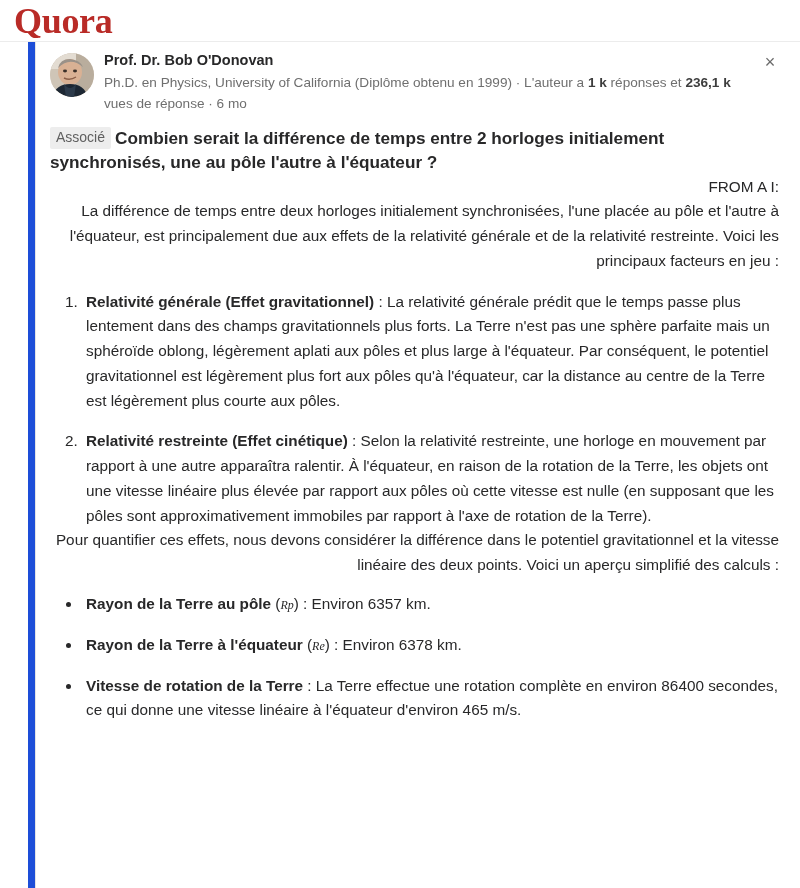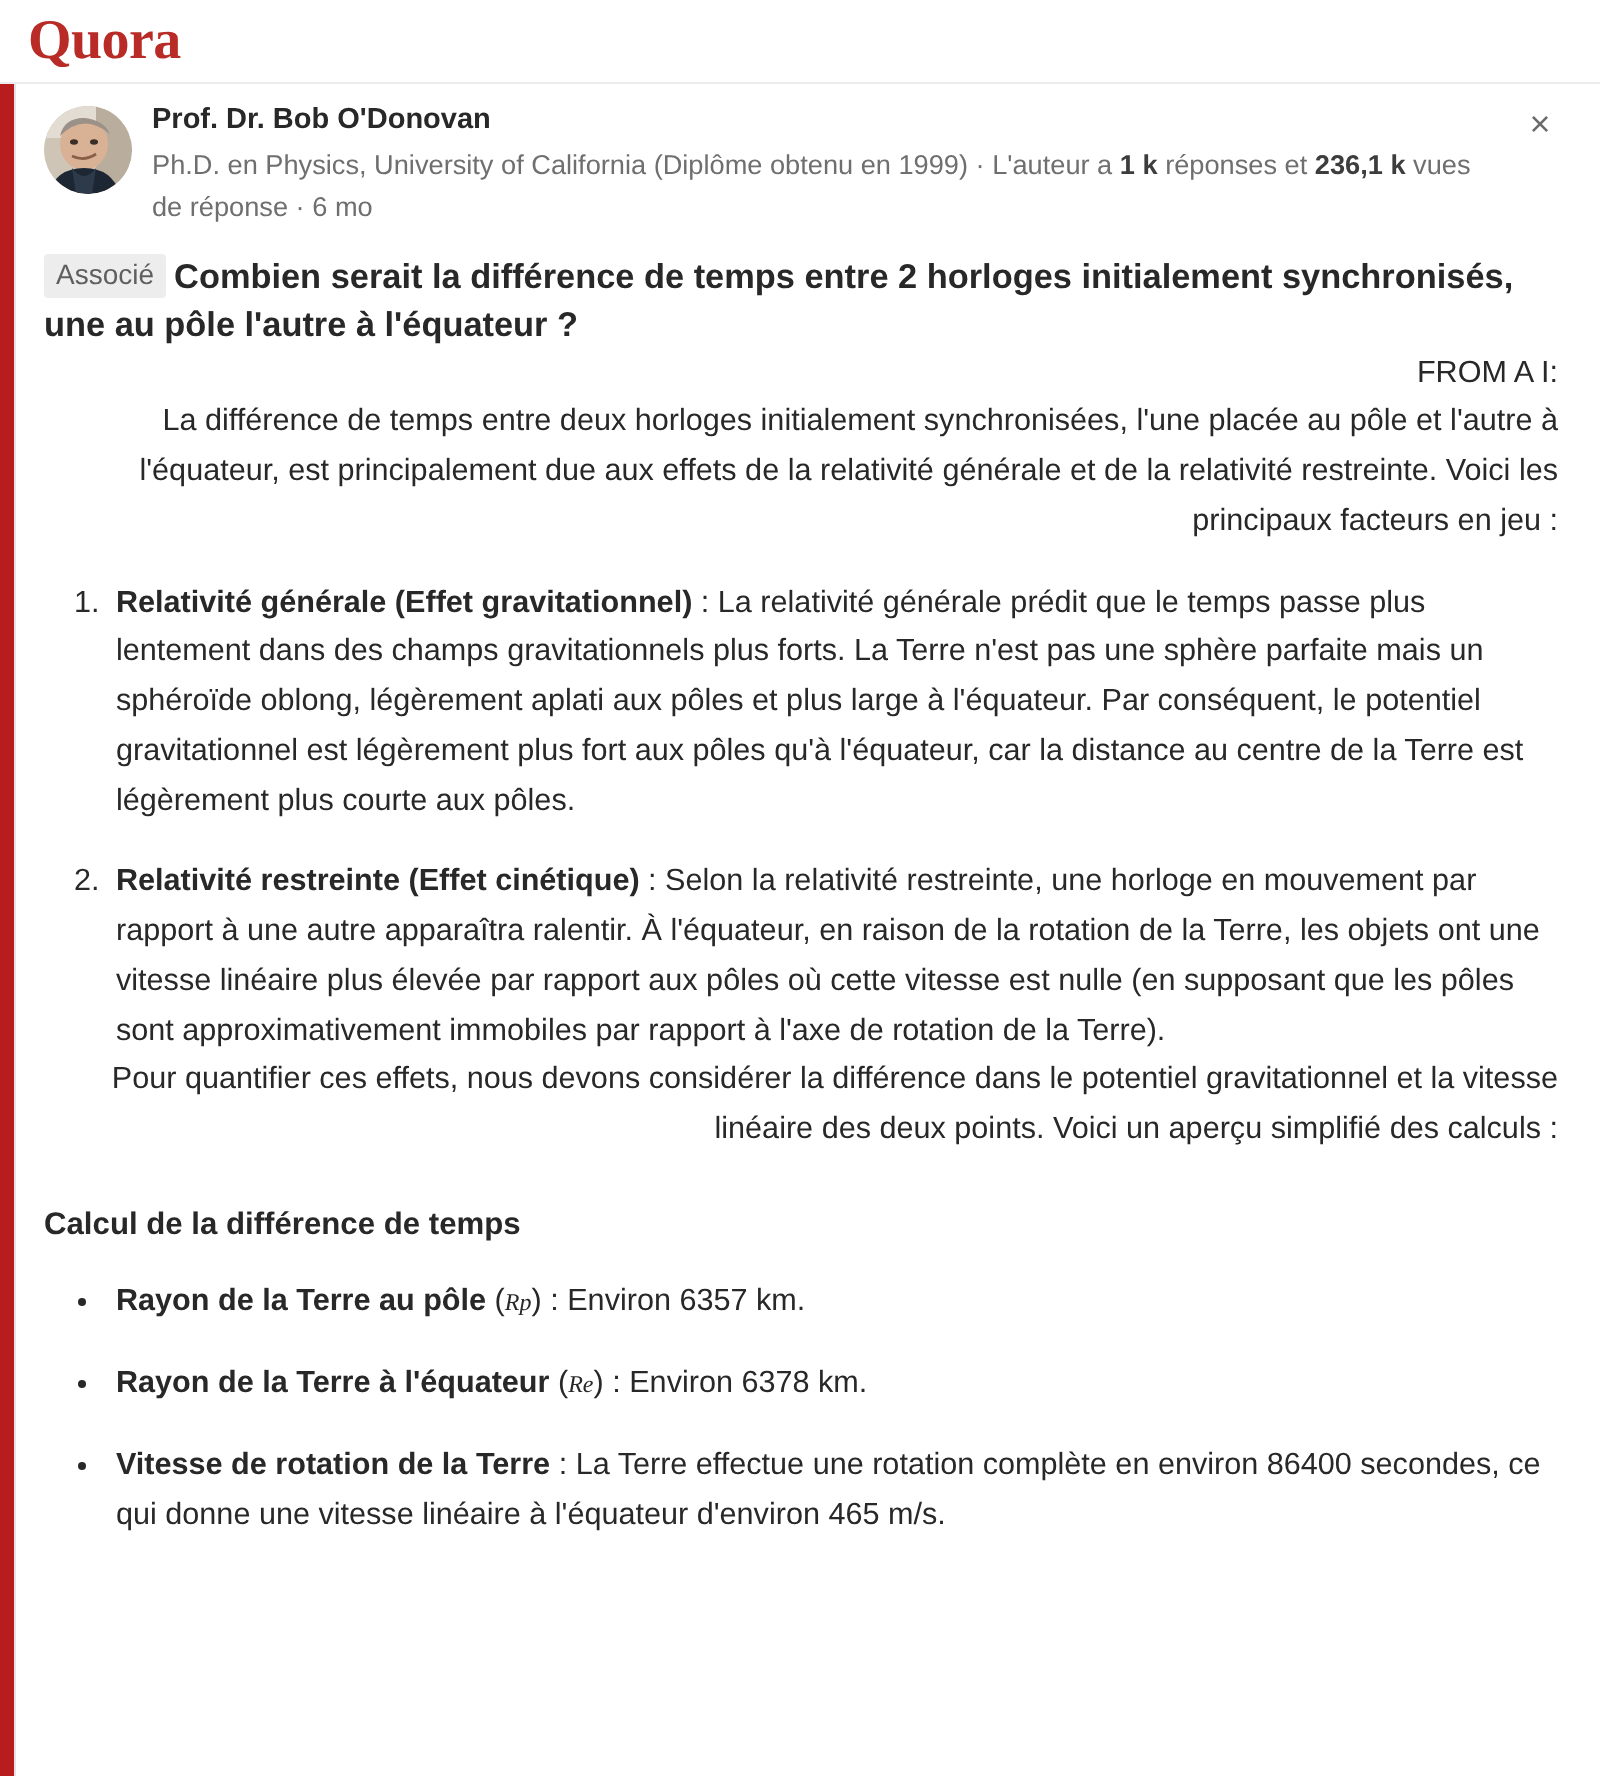--- a/index.html
+++ b/index.html
@@ -21,34 +21,35 @@
     background: #ffffff;
     border-bottom: 1px solid #ececec;
     display: flex;
     align-items: center;
     padding-left: 14px;
     box-sizing: border-box;
   }
   .quora-logo {
     font-family: "Liberation Serif", "DejaVu Serif", serif;
     font-weight: 700;
-    font-size: 28px;
+    font-size: 36px;
     letter-spacing: -0.3px;
     line-height: 1;
     color: #b92b27;
     user-select: none;
   }
 
   
   .card-wrap {
     position: relative;
     padding-left: 7px;
     box-sizing: border-box;
     height: 846px;
-    background: #b91c1c;
+    background: #1d4ed8;
+    margin-left: 28px;
   }
   .card {
     position: relative;
     background: #ffffff;
     border-left: 1px solid #e4e4e4;
     height: 100%;
     box-sizing: border-box;
     padding: 0 14px 0 7px;
   }
 
@@ -235,21 +236,20 @@
 
     <p class="para">La différence de temps entre deux horloges initialement synchronisées, l'une placée au pôle et l'autre à l'équateur, est principalement due aux effets de la relativité générale et de la relativité restreinte. Voici les principaux facteurs en jeu :</p>
 
     <ol>
       <li><b>Relativité générale (Effet gravitationnel)</b><span> : La relativité générale prédit que le temps passe plus lentement dans des champs gravitationnels plus forts. La Terre n'est pas une sphère parfaite mais un sphéroïde oblong, légèrement aplati aux pôles et plus large à l'équateur. Par conséquent, le potentiel gravitationnel est légèrement plus fort aux pôles qu'à l'équateur, car la distance au centre de la Terre est légèrement plus courte aux pôles.</span></li>
       <li><b>Relativité restreinte (Effet cinétique)</b><span> : Selon la relativité restreinte, une horloge en mouvement par rapport à une autre apparaîtra ralentir. À l'équateur, en raison de la rotation de la Terre, les objets ont une vitesse linéaire plus élevée par rapport aux pôles où cette vitesse est nulle (en supposant que les pôles sont approximativement immobiles par rapport à l'axe de rotation de la Terre).</span></li>
     </ol>
 
     <p class="para">Pour quantifier ces effets, nous devons considérer la différence dans le potentiel gravitationnel et la vitesse linéaire des deux points. Voici un aperçu simplifié des calculs :</p>
 
-    <div class="subhead">Calcul de la différence de temps</div>
 
     <ul class="bullets">
       <li><b>Rayon de la Terre au pôle</b><span> (</span><span class="mathvar">Rp</span><span>)</span><span> : Environ 6357 km.</span></li>
       <li><b>Rayon de la Terre à l'équateur</b><span> (</span><span class="mathvar">Re</span><span>)</span><span> : Environ 6378 km.</span></li>
       <li><b>Vitesse de rotation de la Terre</b><span> : La Terre effectue une rotation complète en environ 86400 secondes, ce qui donne une vitesse linéaire à l'équateur d'environ 465 m/s.</span></li>
     </ul>
 
   </div>
 </div>
 </div>

